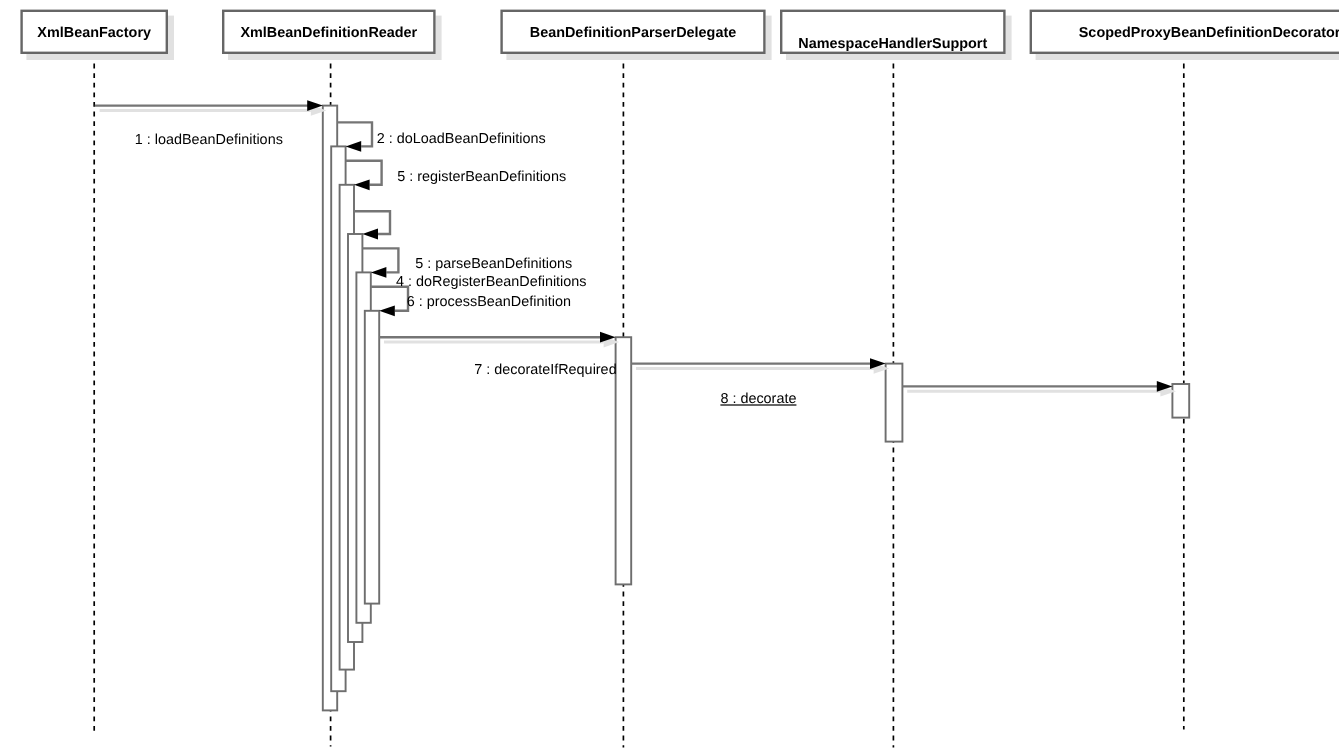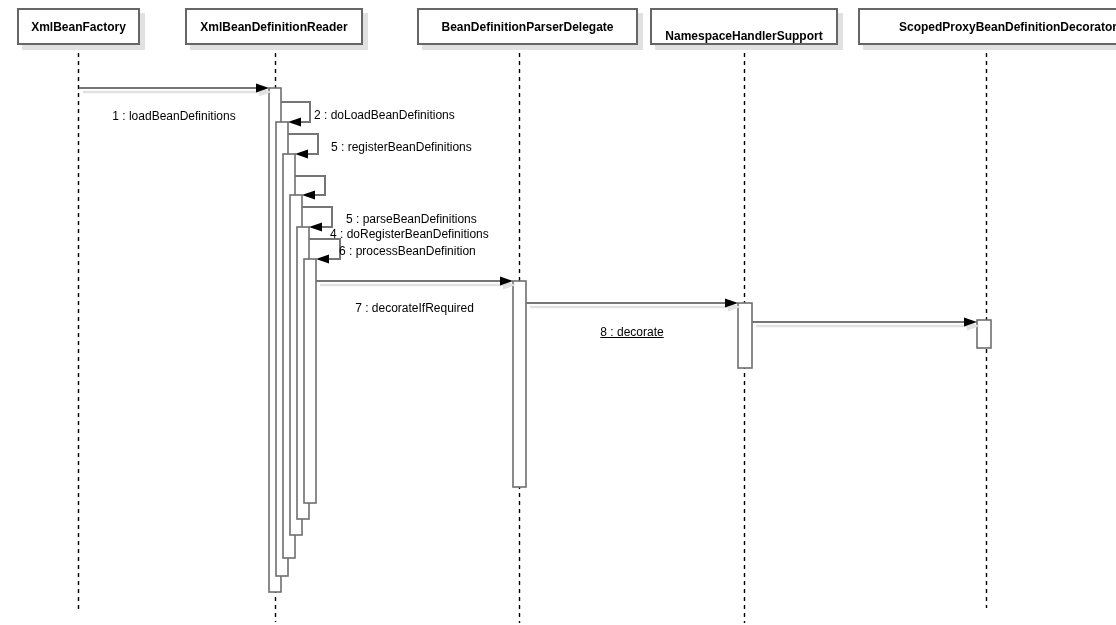--- a/index.html
+++ b/index.html
@@ -140,16 +140,16 @@
   <div class="pbox" style="left:858px; width:300px;">
     <span>ScopedProxyBeanDefinitionDecorator</span>
   </div>
 
   <div class="mlabel center" style="left:79px;  top:73px;  width:190px;">1 : loadBeanDefinitions</div>
   <div class="mlabel" style="left:314px; top:108px;">2 : doLoadBeanDefinitions</div>
   <div class="mlabel" style="left:331px; top:140px;">5 : registerBeanDefinitions</div>
   <div class="mlabel" style="left:330px; top:179px;margin-top:48px;">4 : doRegisterBeanDefinitions</div>
   <div class="mlabel" style="left:346px; top:212px;">5 : parseBeanDefinitions</div>
   <div class="mlabel" style="left:339px; top:244px;">6 : processBeanDefinition</div>
-  <div class="mlabel center" style="left:316px; top:265px; width:197px;">7 : decorateIfRequired</div>
+  <div class="mlabel center" style="left:316px; top:265px; width:197px;padding-left:40px;">7 : decorateIfRequired</div>
   <div class="mlabel center" style="left:526px; top:289px; width:212px;text-decoration:underline;">8 : decorate</div>
 
 </div>
 
 </body></html>

